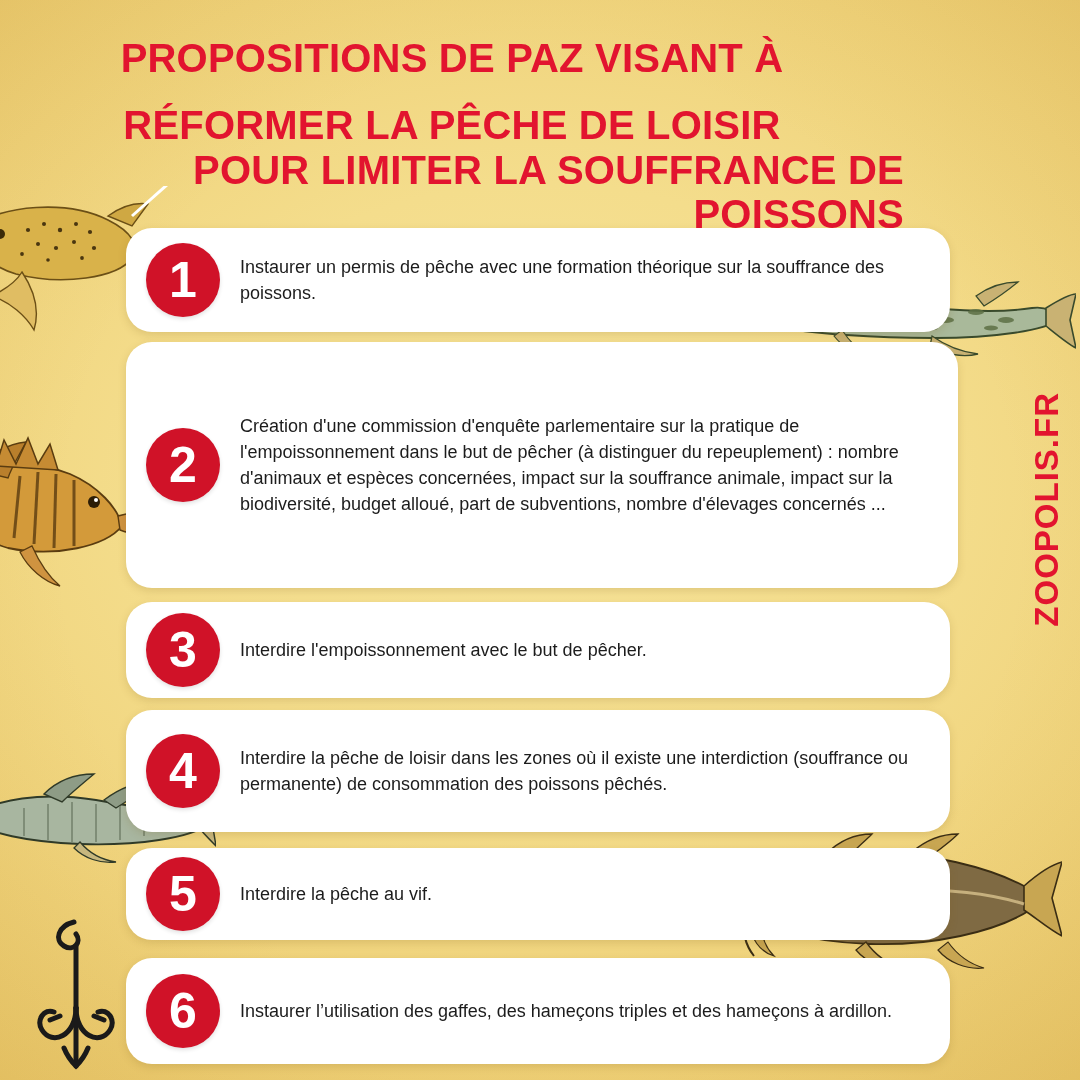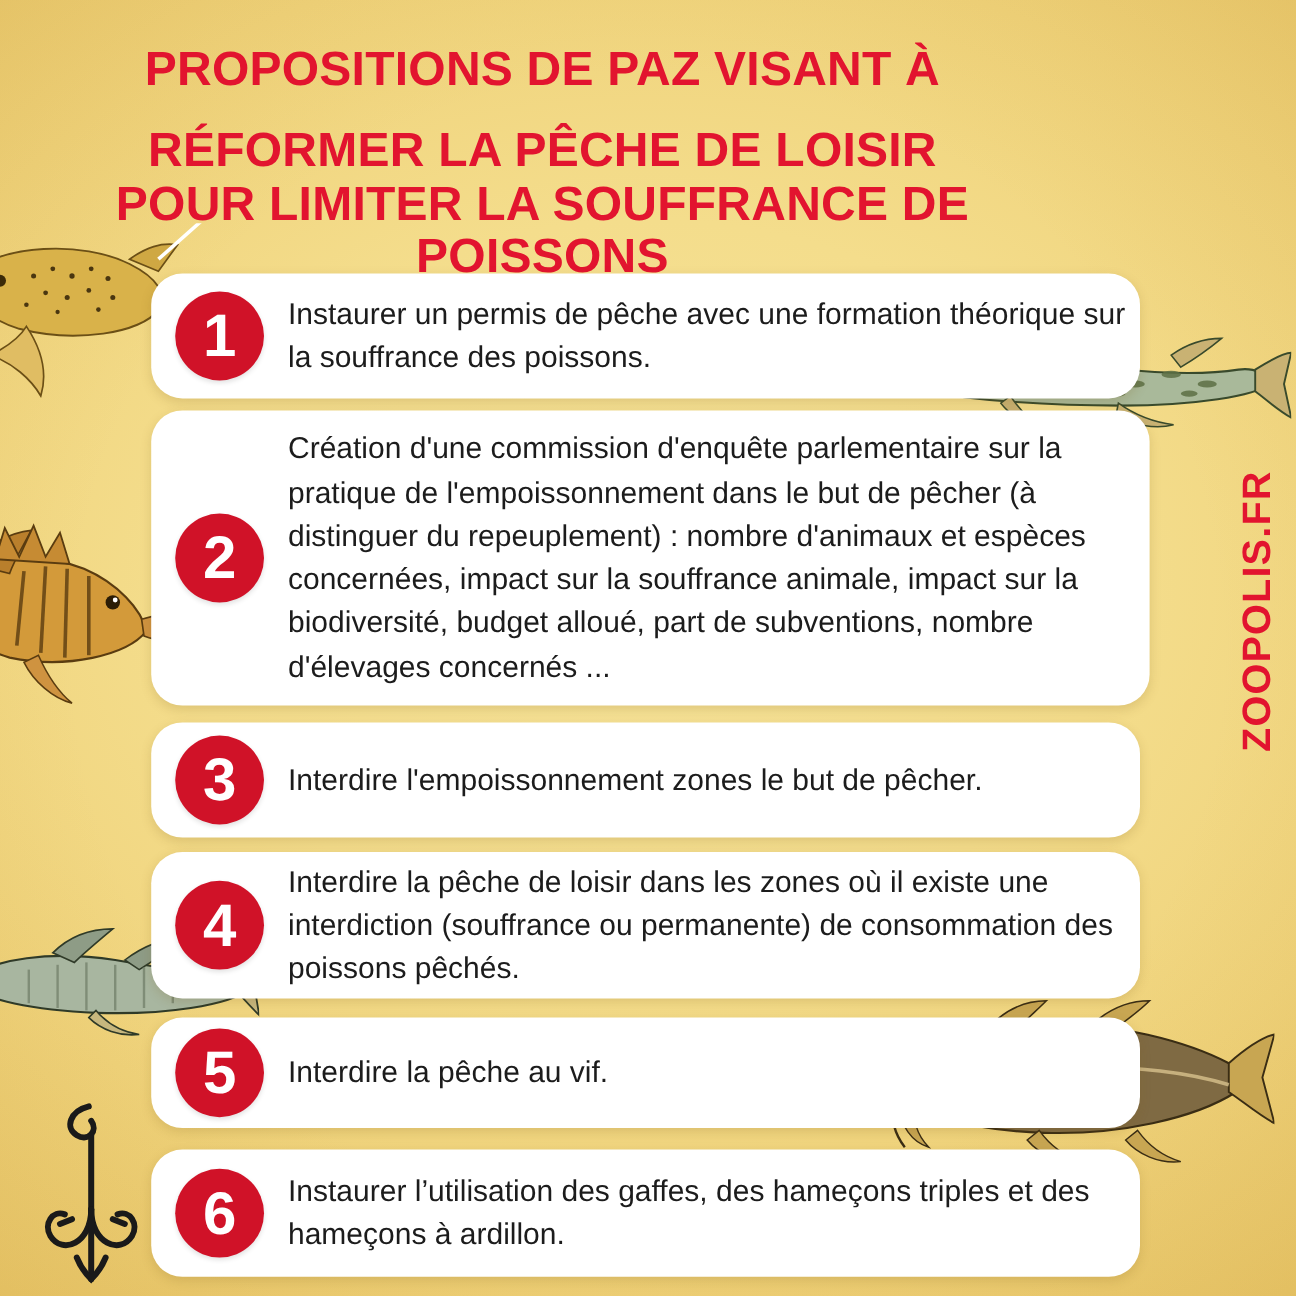--- a/index.html
+++ b/index.html
@@ -41,21 +41,21 @@
     color: #e2142f;
     font-weight: bold;
     font-size: 40px;
     line-height: 1.12;
     letter-spacing: 0.2px;
     text-transform: uppercase;
     z-index: 5;
   }
   .title .l1 { display:block; }
   .title .l2 { display:block;margin-top:22px; }
-  .title .l3 { display:block; }
+  .title .l3 { display:block;text-align:right; }
 
   
   .brand {
     position: absolute;
     right: 14px;
     top: 392px;
     color: #e2142f;
     font-weight: bold;
     font-size: 33px;
     letter-spacing: 1px;
@@ -92,21 +92,21 @@
     font-size: 50px;
     display: flex;
     align-items: center;
     justify-content: center;
     line-height: 1;
     box-shadow: 0 2px 4px rgba(0,0,0,0.12);
   }
   .card .body {
     flex: 1 1 auto;
     color: #1c1c1c;
-    font-size: 25px;
+    font-size: 18px;
     line-height: 1.45;
     padding: 12px 12px 12px 14px;
   }
 
   
   #card1 { left: 126px; top: 228px;  width: 824px; height: 104px; }
   #card2 { left: 126px; top: 342px;  width: 832px; height: 246px; }
   #card3 { left: 126px; top: 602px;  width: 824px; height: 96px;  }
   #card4 { left: 126px; top: 710px;  width: 824px; height: 122px; }
   #card5 { left: 126px; top: 848px;  width: 824px; height: 92px;  }
@@ -269,21 +269,21 @@
     <div class="badge">
       <div class="badge-circle">2</div>
     </div>
     <div class="body">Création d'une commission d'enquête parlementaire sur la pratique de l'empoissonnement dans le but de pêcher (à distinguer du repeuplement) : nombre d'animaux et espèces concernées, impact sur la souffrance animale, impact sur la biodiversité, budget alloué, part de subventions, nombre d'élevages concernés ...</div>
   </div>
 
   <div class="card" id="card3">
     <div class="badge">
       <div class="badge-circle">3</div>
     </div>
-    <div class="body">Interdire l'empoissonnement zones le but de pêcher.</div>
+    <div class="body">Interdire l'empoissonnement avec le but de pêcher.</div>
   </div>
 
   <div class="card" id="card4">
     <div class="badge">
       <div class="badge-circle">4</div>
     </div>
     <div class="body">Interdire la pêche de loisir dans les zones où il existe une interdiction (souffrance ou permanente) de consommation des poissons pêchés.</div>
   </div>
 
   <div class="card" id="card5">

